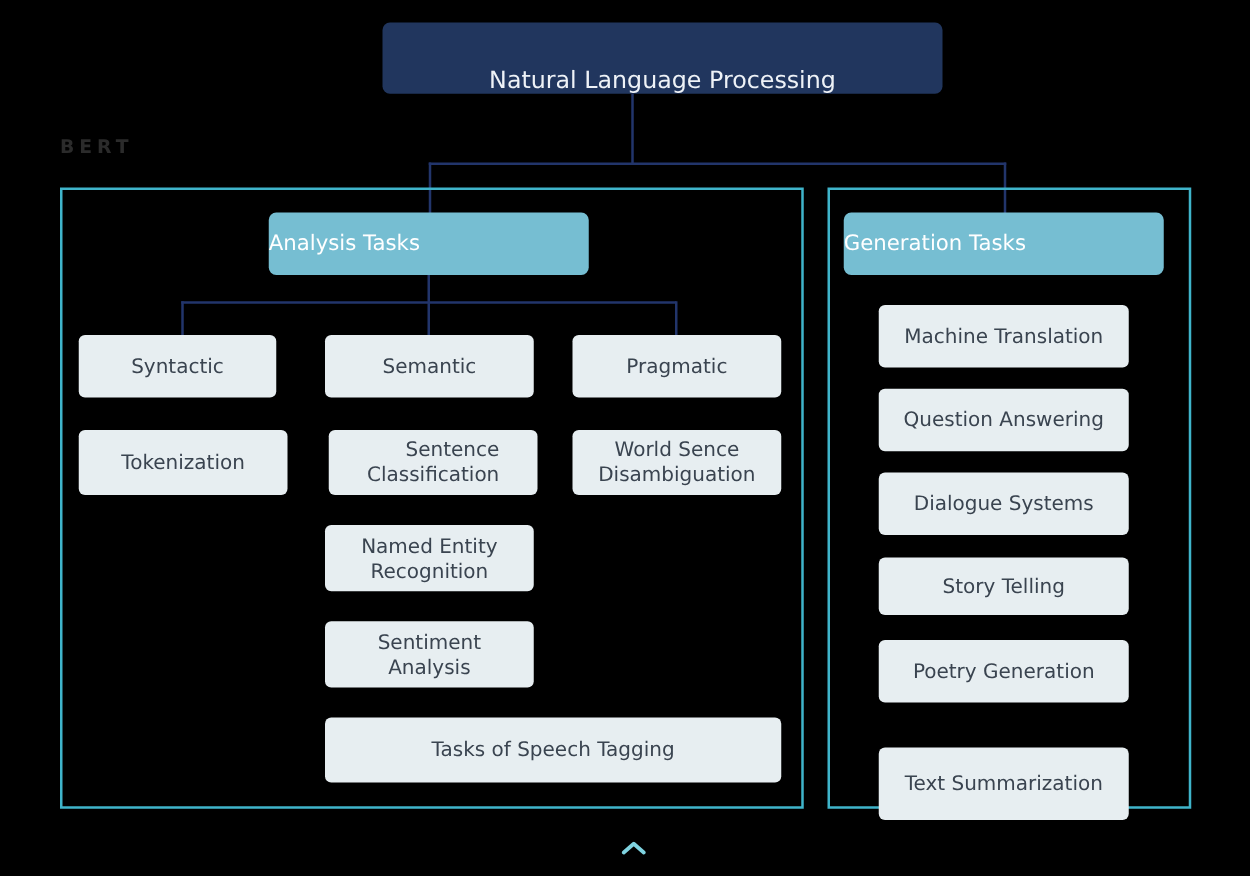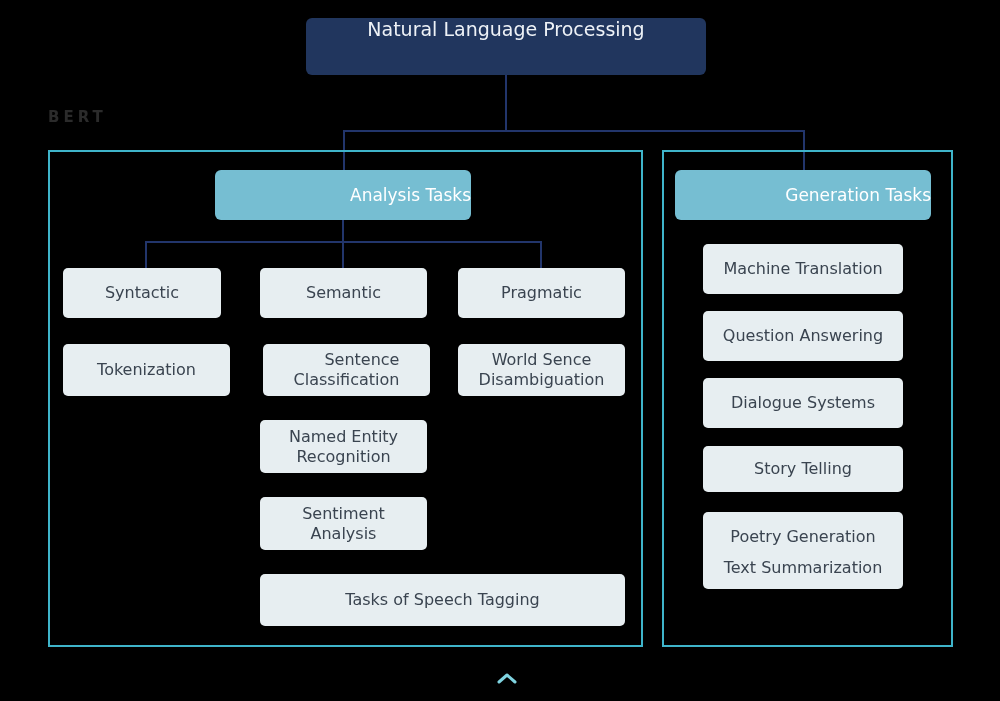--- a/index.html
+++ b/index.html
@@ -26,26 +26,26 @@
     letter-spacing: 4px;
     color: #2b2b2b;
     user-select: none;
   }
 
   
   .root-node {
     position: absolute;
     left: 306px;
     top: 18px;
-    width: 400px;
+    width: 448px;
     height: 57px;
     background: #21365e;
     border-radius: 6px;
     display: flex;
-    align-items: flex-start;
+    align-items: flex-end;
     justify-content: center;
     color: #eef2f7;
     font-size: 19px;
   }
 
   
   .group-box {
     position: absolute;
     border: 2px solid #3fb4ca;
     box-sizing: border-box;
@@ -60,21 +60,21 @@
     background: #22356b;
   }
 
   
   .header-node {
     position: absolute;
     background: #76bed2;
     border-radius: 6px;
     display: flex;
     align-items: center;
-    justify-content: flex-end;
+    justify-content: flex-start;
     color: #ffffff;
     font-size: 17px;
     text-align: center;
   }
   #node-analysis-tasks   { left: 215px; top: 170px; width: 256px; height: 50px; }
   #node-generation-tasks { left: 675px; top: 170px; width: 256px; height: 50px; }
 
   
   .leaf {
     position: absolute;
@@ -149,19 +149,19 @@
 
   <div class="header-node" id="node-generation-tasks">
     <span>Generation Tasks</span>
   </div>
 
   <div class="leaf" style="left:703px; top:244px; width:200px; height:50px;">Machine Translation</div>
   <div class="leaf" style="left:703px; top:311px; width:200px; height:50px;">Question Answering</div>
   <div class="leaf" style="left:703px; top:378px; width:200px; height:50px;">Dialogue Systems</div>
   <div class="leaf" style="left:703px; top:446px; width:200px; height:46px;">Story Telling</div>
   <div class="leaf" style="left:703px; top:512px; width:200px; height:50px;">Poetry Generation</div>
-  <div class="leaf" style="left:703px; top:547px; width:200px; height:42px;">Text Summarization</div>
+  <div class="leaf" style="left:703px; top:598px; width:200px; height:58px;">Text Summarization</div>
 
   <svg class="chevron-up" viewBox="0 0 20 11">
     <polyline points="2,9 10,2 18,9" fill="none" stroke="#7fd3e0" stroke-width="3" stroke-linecap="round" stroke-linejoin="round"></polyline>
   </svg>
 
 </div>
 
 </body></html>

